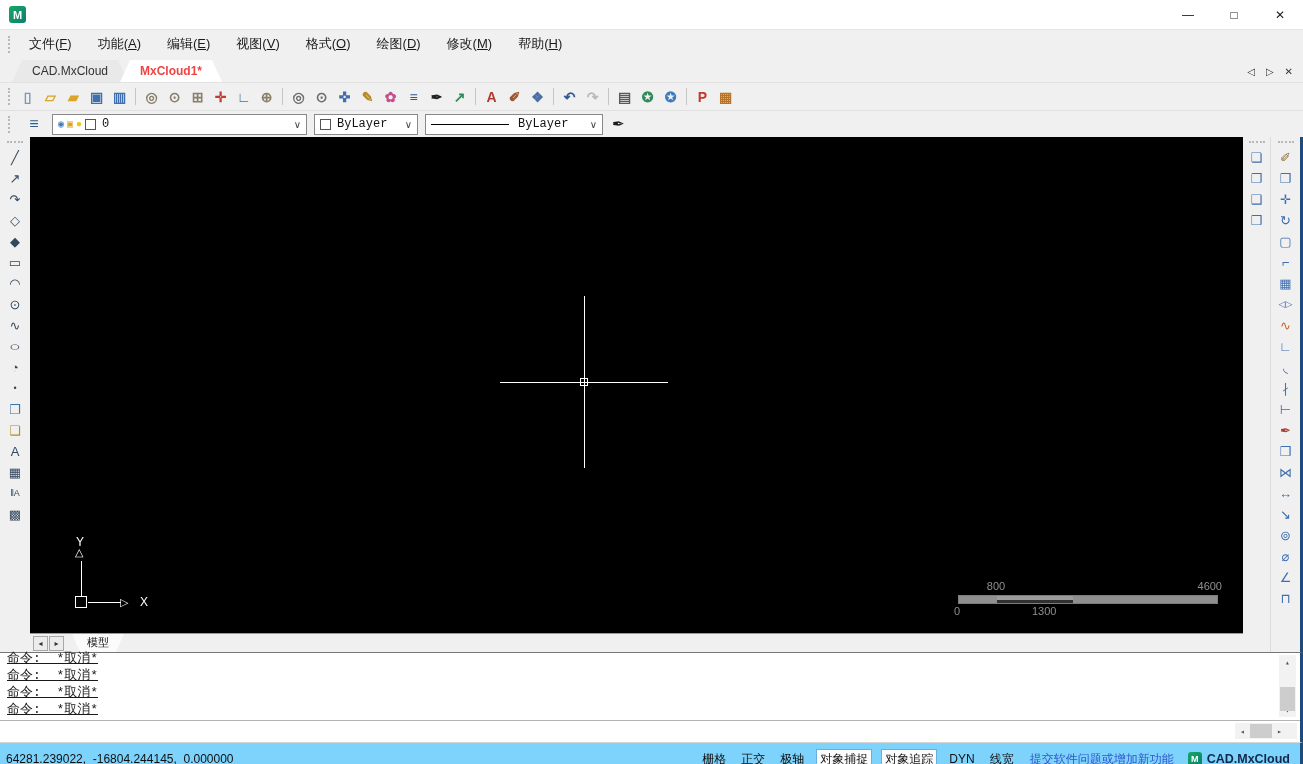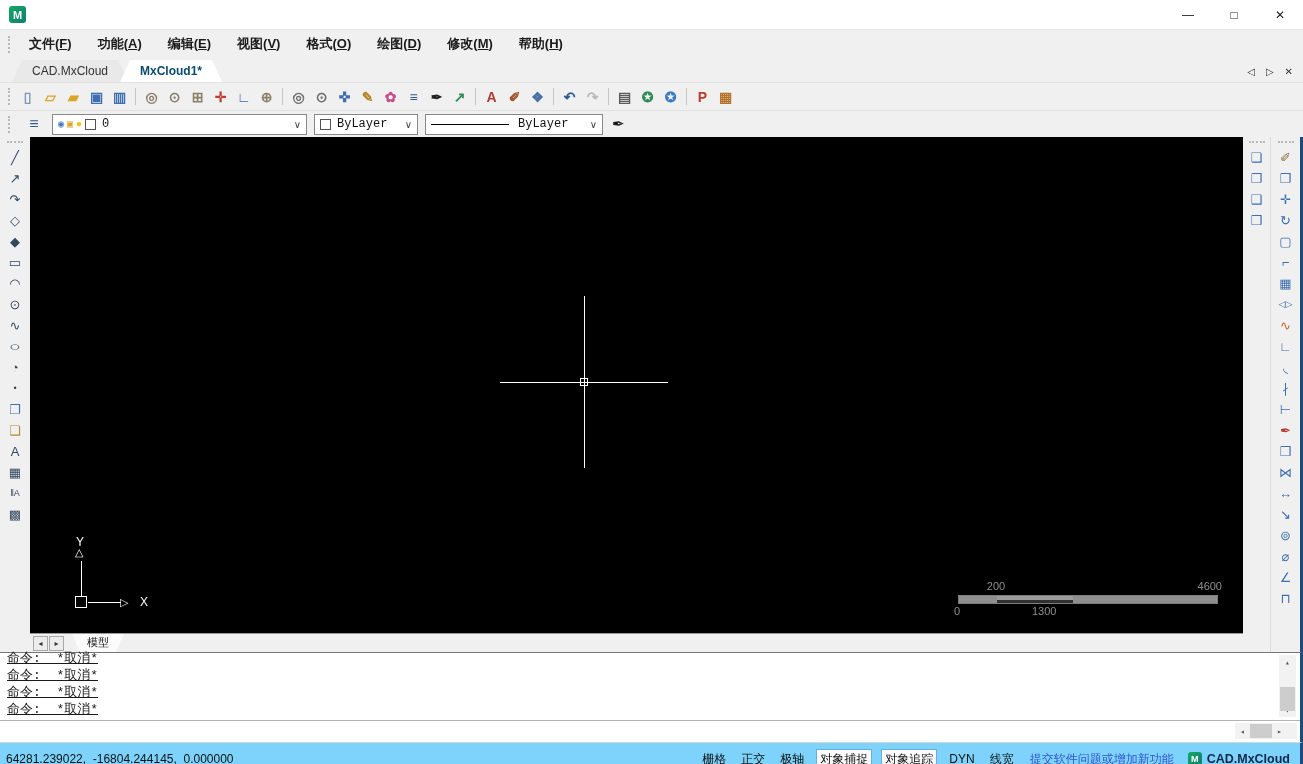--- a/index.html
+++ b/index.html
@@ -9,29 +9,29 @@
   
   .titlebar { height: 30px; background: #fff; display: flex; align-items: center; padding-left: 9px; border-bottom: 1px solid #e6e6e6; }
   .logo { width: 17px; height: 17px; border-radius: 3px; background: linear-gradient(135deg,#17a765,#0d7f70); color: #fff; font-weight: bold; font-size: 11px; display: flex; align-items: center; justify-content: center; margin-right: 8px; }
   .title-text { font-size: 12px; color: #111; }
   .wincontrols { margin-left: auto; display: flex; height: 30px; }
   .wc { width: 46px; display: flex; align-items: center; justify-content: center; font-size: 12px; color: #222; }
 
   
   .menubar { height: 28px; display: flex; align-items: center; padding-left: 3px; font-size: 13px; color: #1a1a1a; }
   .grip-v { width: 3px; height: 17px; border-left: 2px dotted #b8b8b8; margin: 0 5px; }
-  .menu-item { padding: 4px 13px; cursor: default; font-weight: bold; }
+  .menu-item { padding: 4px 13px; cursor: default; }
   .menu-item u { text-decoration: underline; }
 
   
   .tabbar { height: 24px; display: flex; align-items: flex-end; padding-left: 12px; position: relative; }
   .tab { height: 22px; display: flex; align-items: center; padding: 0 20px; font-size: 12px; color: #333;
          background: #e9e9e9; clip-path: polygon(10px 0, calc(100% - 10px) 0, 100% 100%, 0 100%);
          margin-right: -8px; filter: drop-shadow(0 0 1px #8a8a8a); }
-  .tab.active { background: #ffffff; color: #0c4a6e; font-weight: bold; z-index: 2; align-items: center; }
+  .tab.active { background: #ffffff; color: #ef4444; font-weight: bold; z-index: 2; align-items: center; }
   .tabnav { position: absolute; right: 10px; bottom: 5px; display: flex; gap: 11px; font-size: 10px; color: #333; }
 
   
   .toolbar { height: 28px; display: flex; align-items: center; padding-left: 3px; border-top: 1px solid #e2e2e2; }
   .tbi { width: 23px; height: 22px; display: flex; align-items: center; justify-content: center; font-size: 14px; font-weight: bold; }
   .tbi.sep { width: 1px; height: 17px; background: #c6c6c6; margin: 0 4px; font-size: 0; }
 
   
   .propsbar { height: 27px; display: flex; align-items: center; padding-left: 3px; gap: 7px; border-top: 1px solid #e0e0e0; }
   .layersbtn { width: 22px; text-align: center; color: #2f5b8f; font-size: 16px; font-weight: bold; }
@@ -417,21 +417,21 @@
         <div class="ch-box"></div>
 
         <span class="ucs-el ucs-ylabel">Y</span>
         <span class="ucs-el ucs-yarrow">△</span>
         <div class="ucs-el ucs-vline"></div>
         <div class="ucs-el ucs-origin"></div>
         <div class="ucs-el ucs-hline"></div>
         <span class="ucs-el ucs-xarrow">▷</span>
         <span class="ucs-el ucs-xlabel">X</span>
 
-        <span class="ruler-label rl-500">200</span>
+        <span class="ruler-label rl-500">800</span>
         <span class="ruler-label rl-3500">4600</span>
         <div class="ruler-bar">
           <span class="rseg1"></span>
           <span class="rseg2"></span>
           <span class="rseg3"></span>
         </div>
         <span class="ruler-label rl-0">0</span>
         <span class="ruler-label rl-1500">1300</span>
       </div>
       <div class="modelrow">

